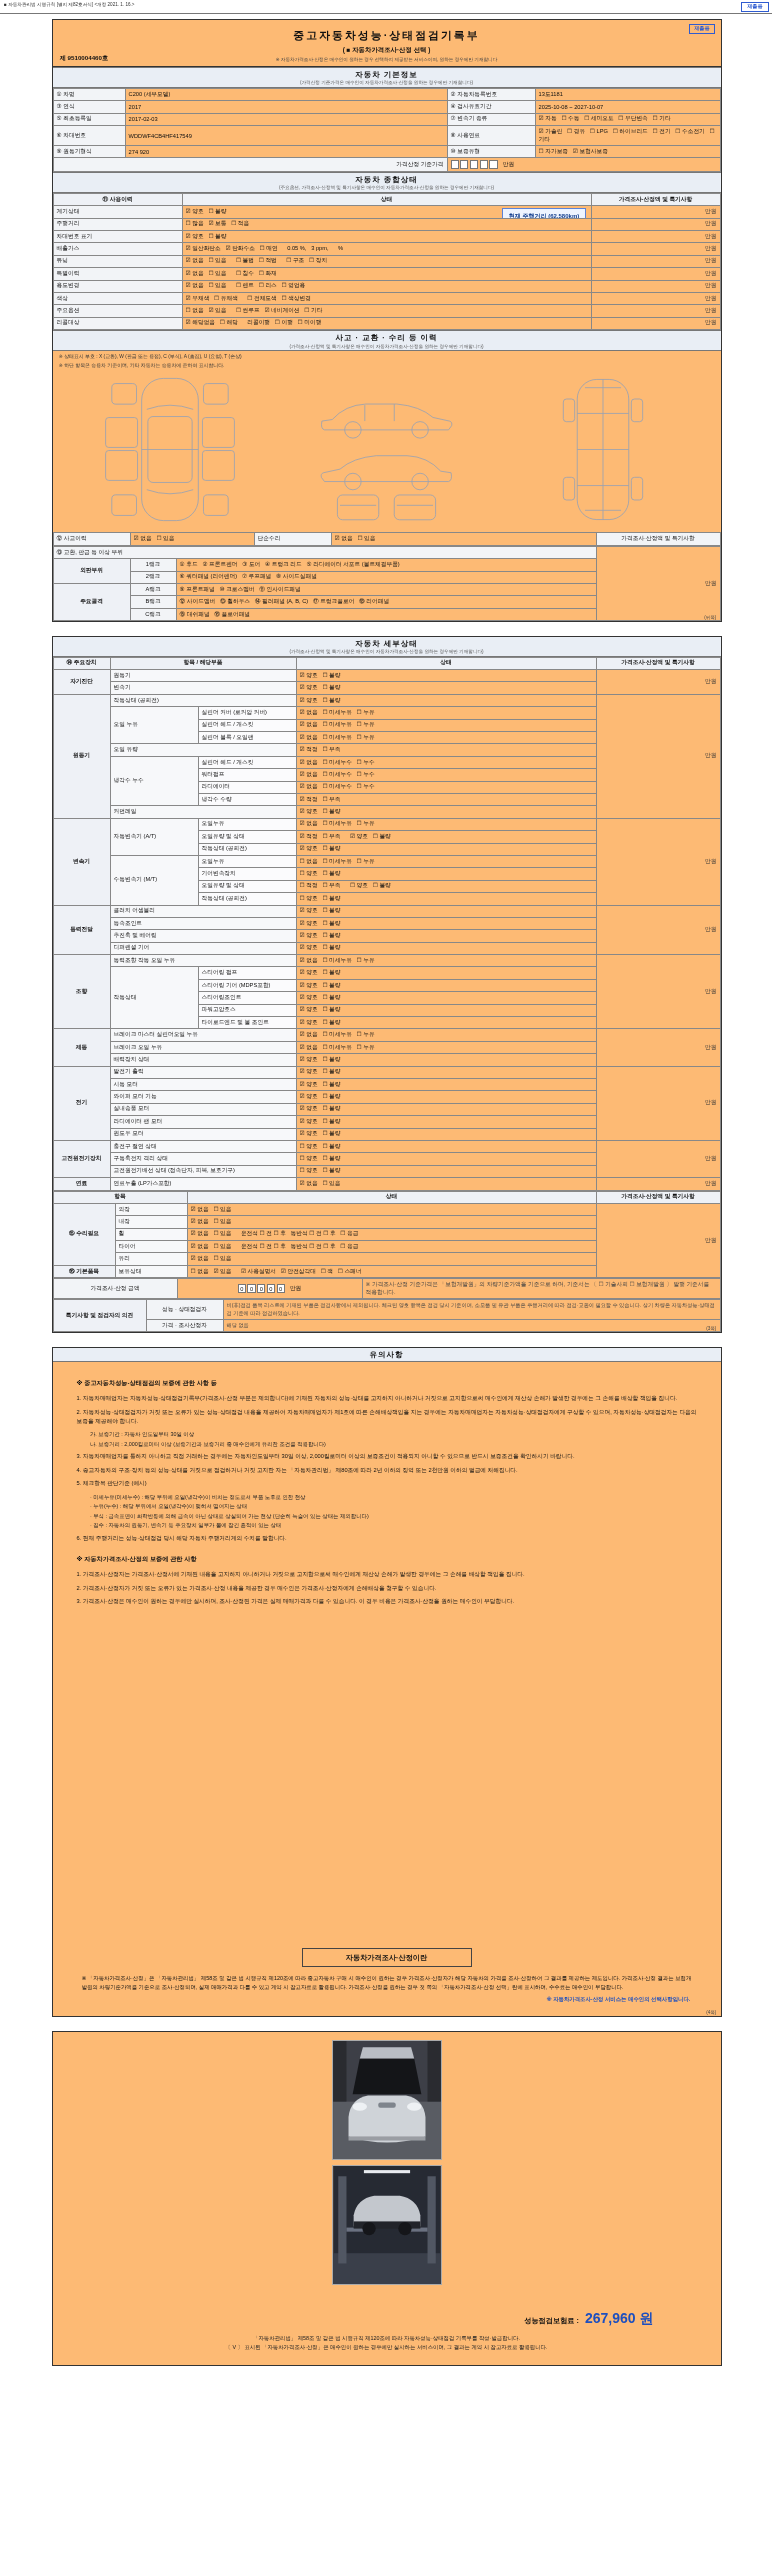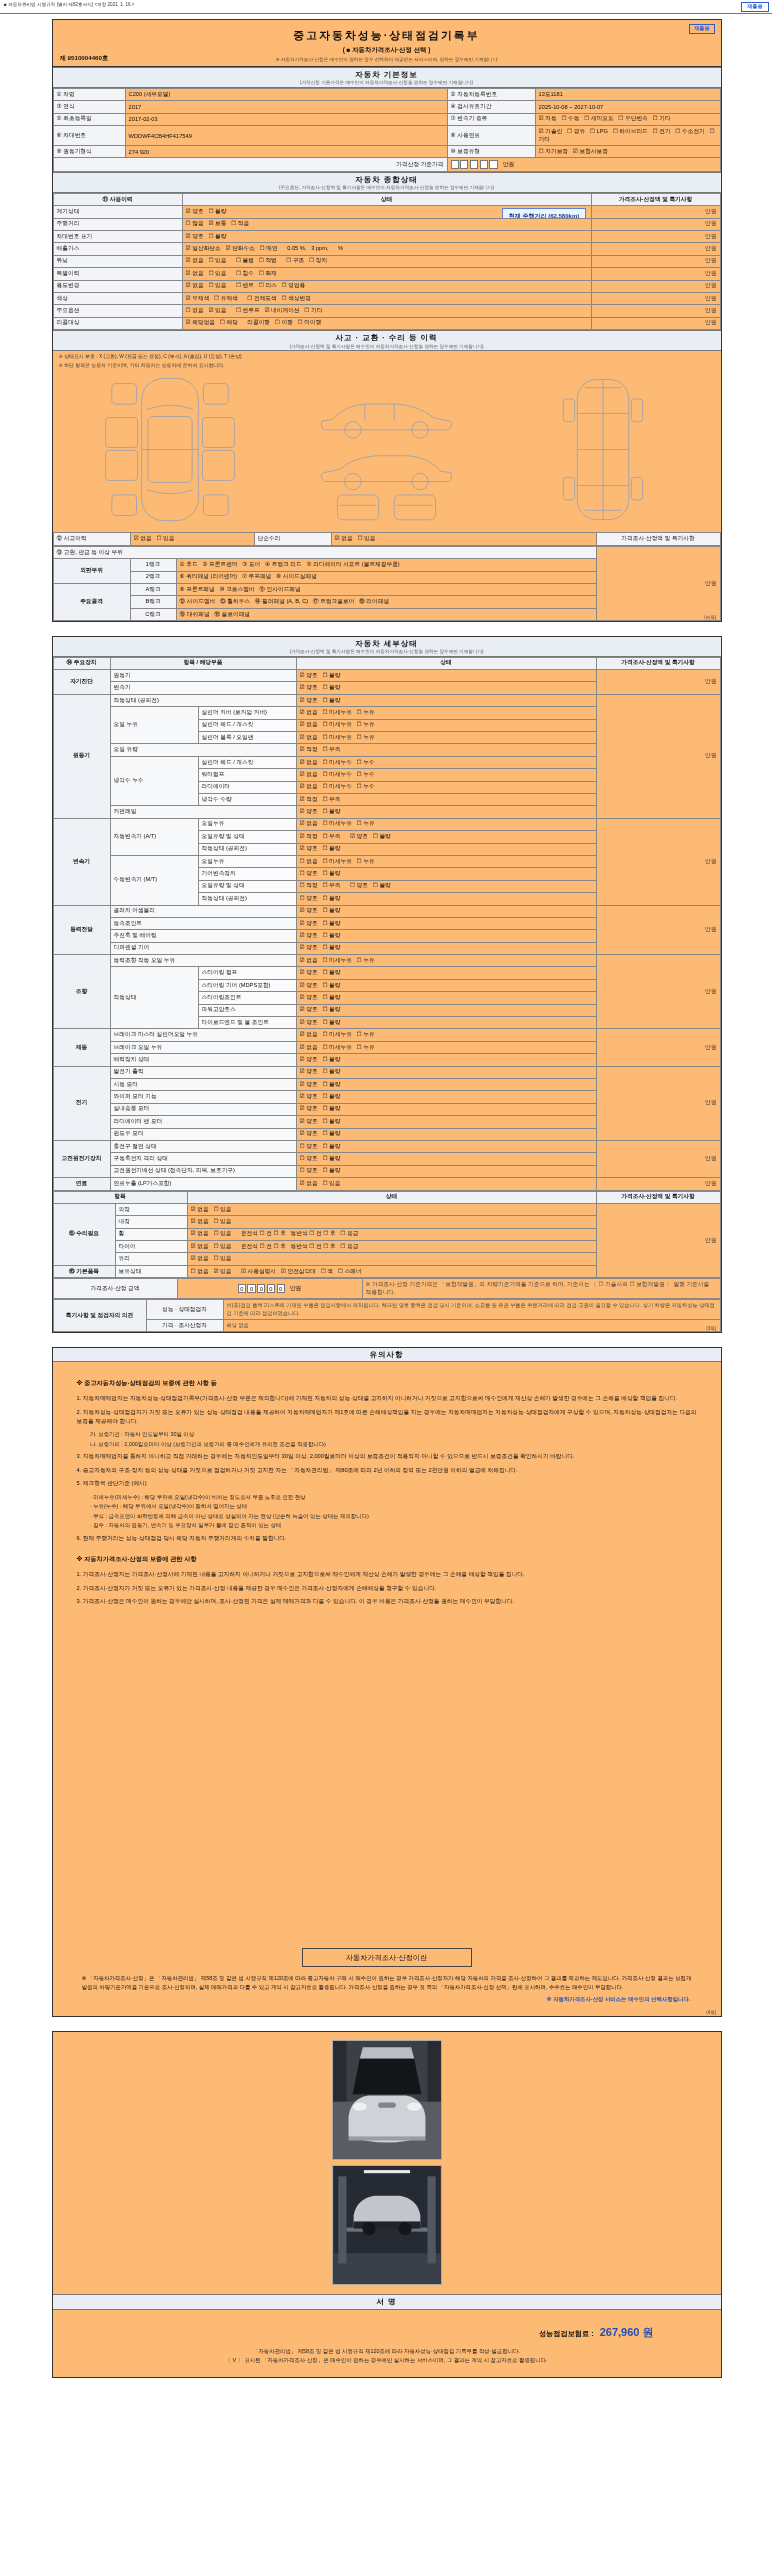--- a/index.html
+++ b/index.html
@@ -38,28 +38,28 @@
   .digit-box{display:inline-block;width:8.2px;height:9.3px;border:0.5px solid #777;margin-right:1.5px;text-align:center;font-size:5.7px;line-height:9.3px;vertical-align:middle;background:#fff}
   .unit{font-size:5.7px;margin-left:2.1px}
   
   .legend{font-size:4.9px;padding:1.5px 6.2px;color:#333}
   .diagrams{display:flex;justify-content:space-around;align-items:center;padding:3.1px 5.2px 5.2px}
   
   .notice-wrap{display:flex;flex-direction:column;min-height:654px;padding:9.3px 24px 13.4px}
   .n-sec{font-weight:bold;font-size:6.2px;margin:7.2px 0 2.1px}
   .n-item{font-size:5.7px;line-height:1.55;margin:4.6px 0;text-align:justify}
   .n-sub{font-size:5.4px;line-height:1.5;margin:1.5px 0 1.5px 13.4px;color:#222}
-  .exp-box{width:170px;margin:15.5px auto 7.2px;border:0.8px solid #444;text-align:center;font-weight:normal;font-size:7.2px;padding:3.6px 0}
+  .exp-box{width:170px;margin:15.5px auto 7.2px;border:0.8px solid #444;text-align:center;font-weight:bold;font-size:7.2px;padding:3.6px 0}
   .exp-para{font-size:5.4px;line-height:1.6;text-align:justify;margin:0 5.2px}
   .exp-blue{color:#1d4fbf;font-size:5.4px;text-align:right;margin:4.1px 6.2px 0;font-weight:bold}
   
   .photo-wrap{display:flex;flex-direction:column;align-items:center;gap:5.2px;padding:8.2px 0 9.3px}
   .photo-frame{border:0.5px solid #aaa;line-height:0}
   .fee-line{text-align:right;padding:15.5px 67px 5.2px 0;font-size:7.2px;font-weight:bold}
-  .fee-value{color:#1d4fbf;font-size:11px;margin-left:4.1px}
+  .fee-value{color:#1d4fbf;font-size:14px;margin-left:4.1px}
   .sign-line{text-align:center;font-size:5.4px;margin:2.1px 15.5px;color:#222}
   .sign-pad{padding-bottom:11.3px}
 </style>
 </head>
 <body>
 
 <div class="topbar">
   <span class="form-ref">■ 자동차관리법 시행규칙 [별지 제82호서식] &lt;개정 2021. 1. 16.&gt;</span>
   <span class="copy-tab">제출용</span>
 </div>
@@ -680,23 +680,20 @@
           <rect x="142" y="120" width="42" height="8" fill="#6a7180"></rect>
           <path d="M40 96 Q46 64 80 58 L130 58 Q164 64 170 96 L170 118 L40 118 Z" fill="#c3c7cd"></path>
           <rect x="40" y="108" width="130" height="14" fill="#22242a"></rect>
           <circle cx="70" cy="122" r="13" fill="#15161a"></circle>
           <circle cx="140" cy="122" r="13" fill="#15161a"></circle>
           <rect x="60" y="8" width="90" height="6" fill="#e8ebf0"></rect>
         </svg>
       </div>
     </div>
 
-    <div class="sec-bar">
-      <span class="sec-title">서  명</span>
-    </div>
     <div class="fee-line">
       <span>성능점검보험료 :</span>
       <span class="fee-value">267,960 원</span>
     </div>
     <div class="sign-line">「자동차관리법」 제58조 및 같은 법 시행규칙 제120조에 따라 자동차성능·상태점검 기록부를 작성·발급합니다.</div>
     <div class="sign-line">〔 V 〕 표시된 「자동차가격조사·산정」은 매수인이 원하는 경우에만 실시하는 서비스이며, 그 결과는 계약 시 참고자료로 활용됩니다.</div>
   </div>
 
 </div>
 

